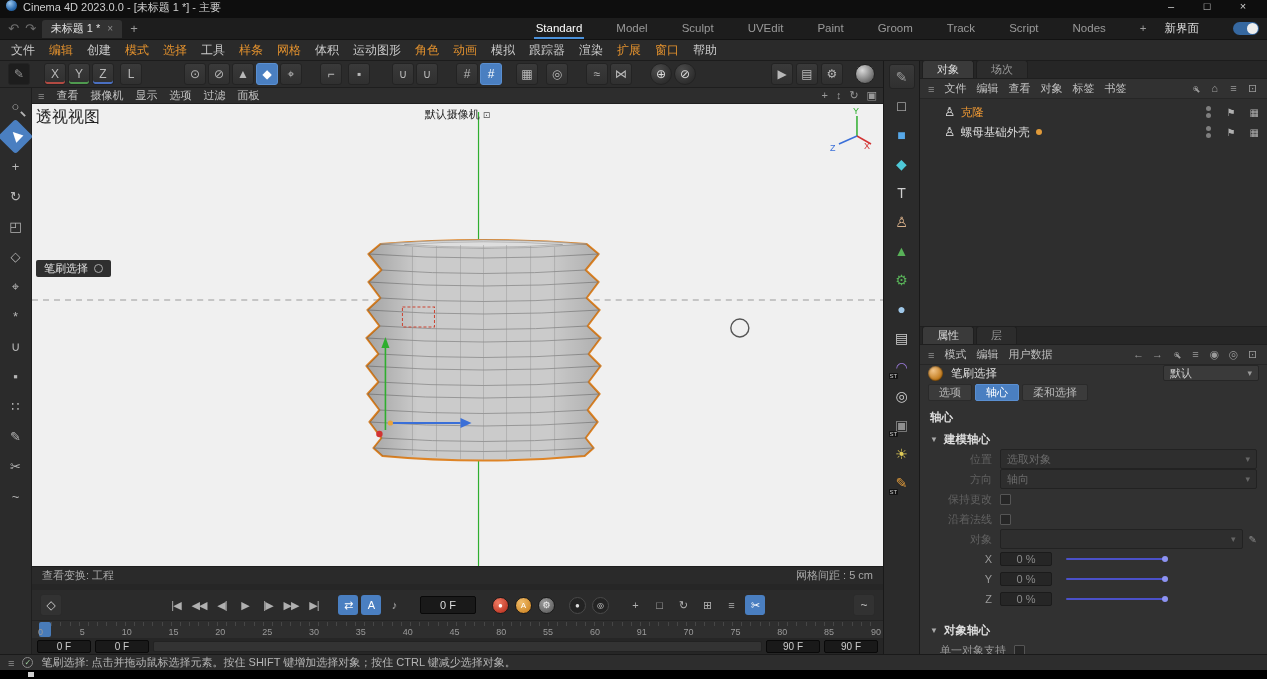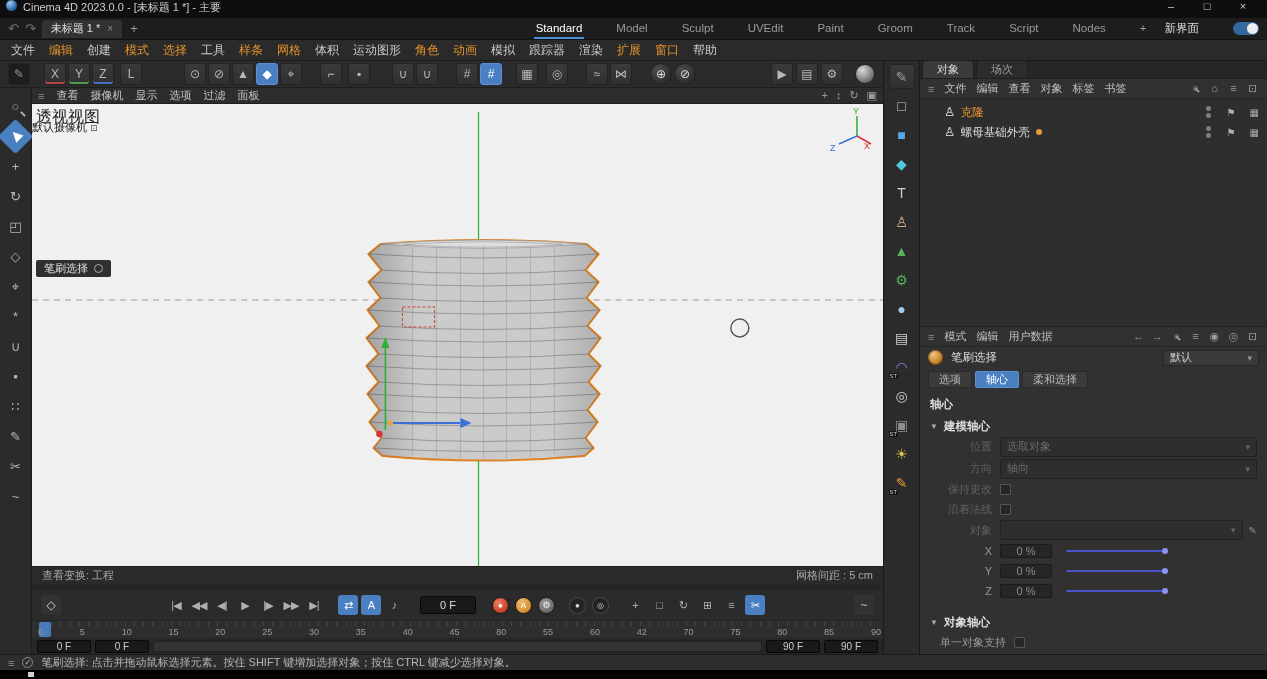--- a/index.html
+++ b/index.html
@@ -47,21 +47,21 @@
   .left-tools{width:32px;background:#2b2b2b;border-right:1px solid #1e1e1e;display:flex;flex-direction:column;align-items:center;padding-top:6px;gap:5px}
   .ltool{position:relative;width:25px;height:25px;display:flex;align-items:center;justify-content:center;border-radius:3px;color:#b5b5b5;font-size:13px}
   .ltool.active{background:#4a7fc1;color:#fff}
   
   .viewport-col{flex:1;display:flex;flex-direction:column;min-width:0}
   .vp-menubar{height:16px;background:#2d2d2d;border-bottom:1px solid #1f1f1f;display:flex;align-items:center;font-size:11px;color:#c4c4c4;padding:0 6px;gap:12px}
   .vp-menubar .burger{color:#8f8f8f}
   .vp-nav{margin-left:auto;display:flex;gap:8px;color:#9a9a9a;font-size:11px}
   .vp-canvas{flex:1;position:relative;background:#f0f0f0;overflow:hidden}
   .vp-label{position:absolute;font-size:16px;color:#222}
-  .vp-cam{position:absolute;top:16px;left:0;right:0;font-size:11px;color:#222}
+  .vp-cam{position:absolute;top:3px;left:0;right:0;text-align:center;font-size:11px;color:#222}
   .vp-cam .cicon{color:#555;font-size:9px}
   .float-tool{position:absolute;left:4px;top:156px;background:#2f2f2f;color:#e0e0e0;font-size:11px;padding:1px 8px;border-radius:2px;display:flex;gap:6px;align-items:center}
   .float-tool .dot{width:9px;height:9px;border:1px solid #aaa;border-radius:50%}
   .vp-info{height:18px;background:#2a2a2a;border-top:1px solid #1e1e1e;display:flex;align-items:center;justify-content:space-between;font-size:11px;color:#a8a8a8;padding:0 10px}
   .tl-gap{height:6px;background:#262626}
   
   .tl-controls{height:30px;background:#2b2b2b;display:flex;align-items:center;padding:0 8px}
   .kbtn{width:20px;height:20px;display:flex;align-items:center;justify-content:center;color:#b0b0b0;font-size:11px;border-radius:3px;letter-spacing:-1px}
   .kbtn.active{background:#4a7fc1;color:#fff}
   .kdiamond{width:22px;height:22px;border:1px solid #2a2a2a;background:#323232;border-radius:3px;display:flex;align-items:center;justify-content:center;color:#c9c9c9}
@@ -482,21 +482,21 @@
               <span>15</span>
               <span>20</span>
               <span>25</span>
               <span>30</span>
               <span>35</span>
               <span>40</span>
               <span>45</span>
               <span>80</span>
               <span>55</span>
               <span>60</span>
-              <span>42</span>
+              <span>91</span>
               <span>70</span>
               <span>75</span>
               <span>80</span>
               <span>85</span>
               <span>90</span>
             </span>
         </div>
 
         <div class="tl-fields">
           <span class="ffield">0 F</span>
@@ -631,20 +631,25 @@
         <span class="spacer"></span>
         <span class="odots">
             <i></i>
             <i></i>
           </span>
         <span class="otag">⚑</span>
         <span class="otag">▦</span>
       </div>
     </div>
 
+    <div class="ptabs">
+
+    <span class="ptab active">属性</span>
+        <span class="ptab">层</span>
+      </div>
     <div class="pmenu">
       <span class="burger">≡</span>
       <span style="display:flex;gap:10px">
 
       <span>模式</span>
           <span>编辑</span>
           <span>用户数据</span>
         </span>
       <span class="right-icons">
         <span class="picon">←</span>

